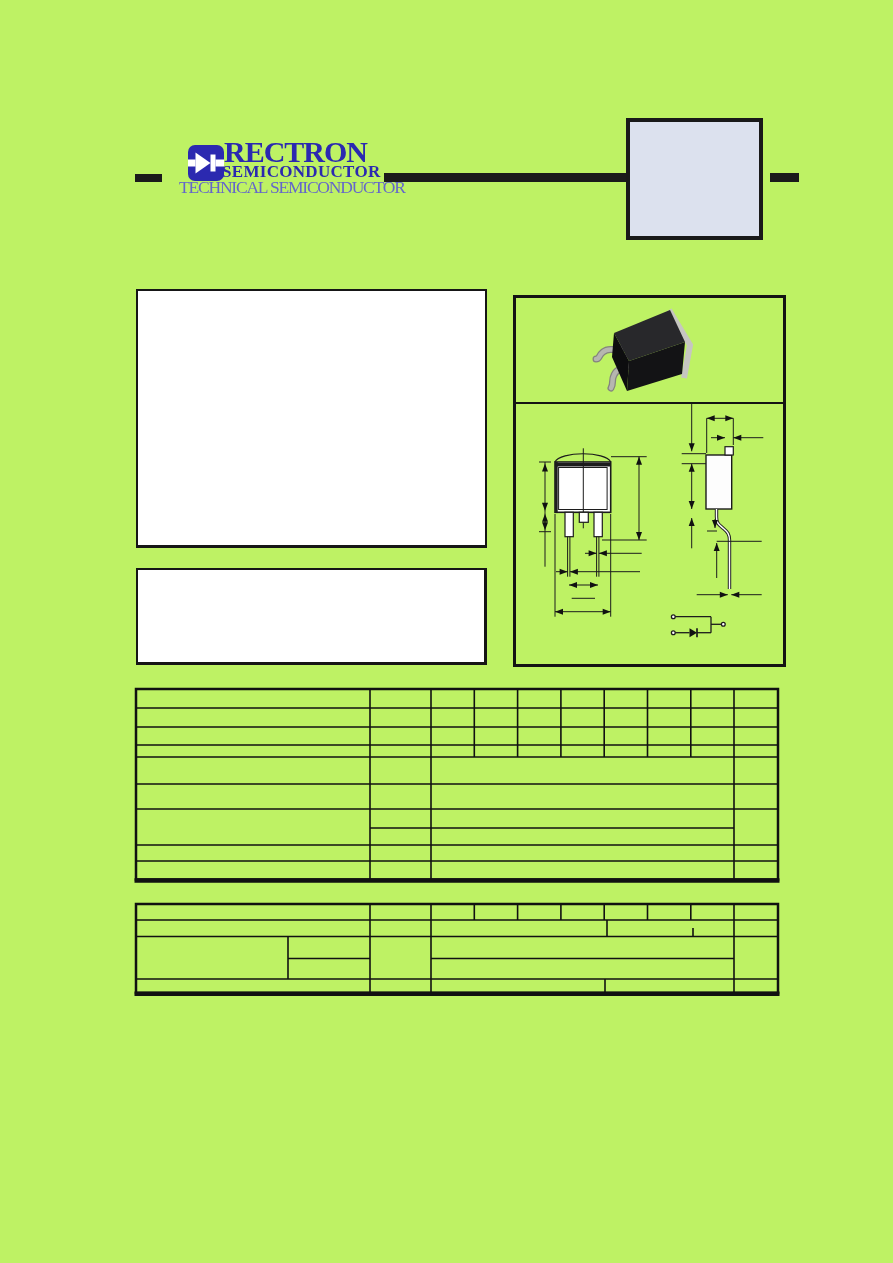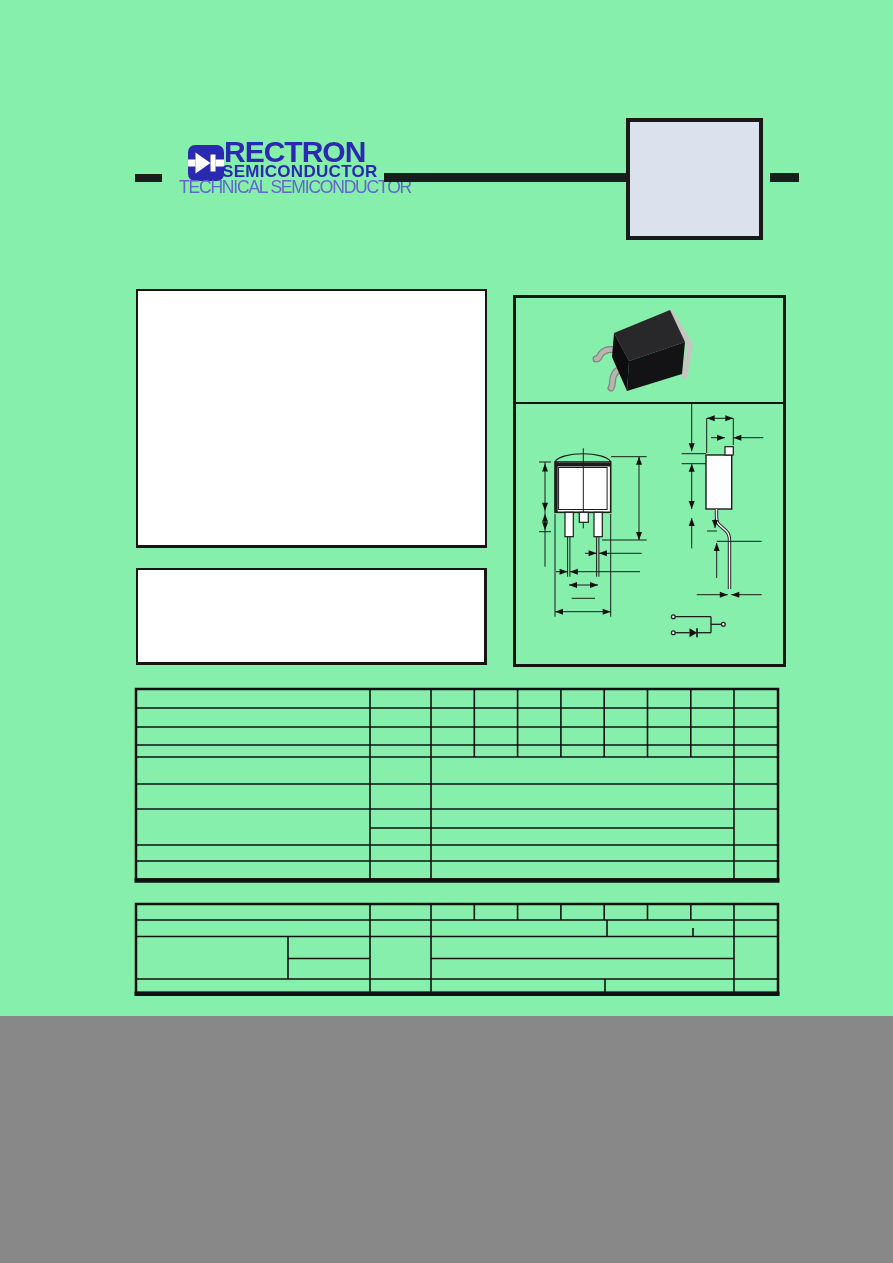--- a/index.html
+++ b/index.html
@@ -1,18 +1,18 @@
 <!DOCTYPE html>
 <html><head>
 <meta charset="utf-8">
 <style>
   html,body{margin:0;padding:0;background:#888;}
   .page{
-    position:relative;width:893px;height:1016px;background:#86efac;
-    font-family:Liberation Sans, sans-serif;overflow:hidden;
+    position:relative;width:893px;height:1263px;background:#bef264;
+    font-family:Liberation Serif, serif;overflow:hidden;
   }
   .abs{position:absolute;}
   .bar{position:absolute;background:#1b1b1b;}
   .brand-name{position:absolute;left:224px;top:137px;color:#2b29b0;font-weight:bold;
     font-size:30px;letter-spacing:-1px;line-height:1;white-space:nowrap;}
   .brand-sub{position:absolute;left:222px;top:163px;color:#2b29b0;font-weight:bold;
     font-size:17px;letter-spacing:0.3px;line-height:1;white-space:nowrap;}
   .doc-type{position:absolute;left:179px;top:179px;color:#6466cb;font-weight:500;
     font-size:17.5px;letter-spacing:-1.2px;line-height:1;white-space:nowrap;}
   .badge{position:absolute;left:626px;top:118px;width:137px;height:122px;

